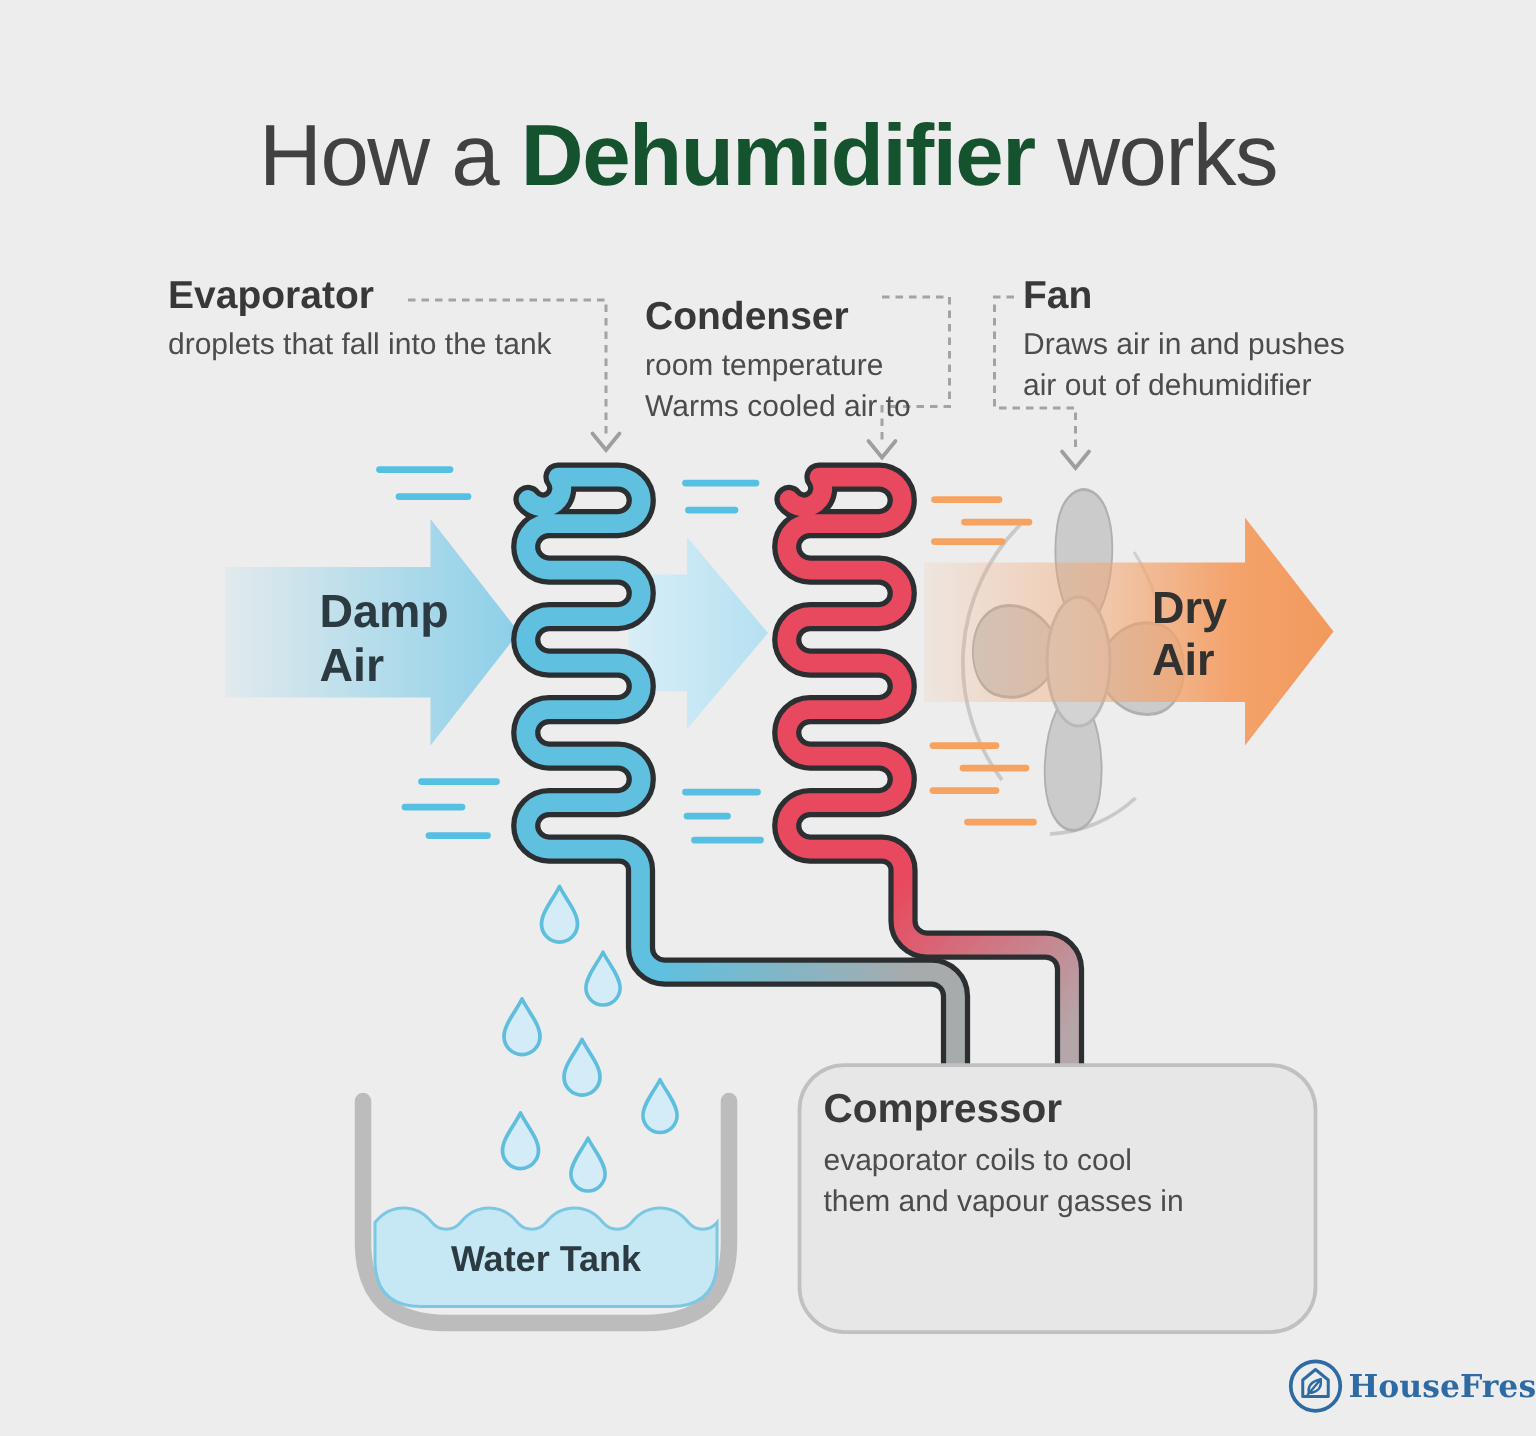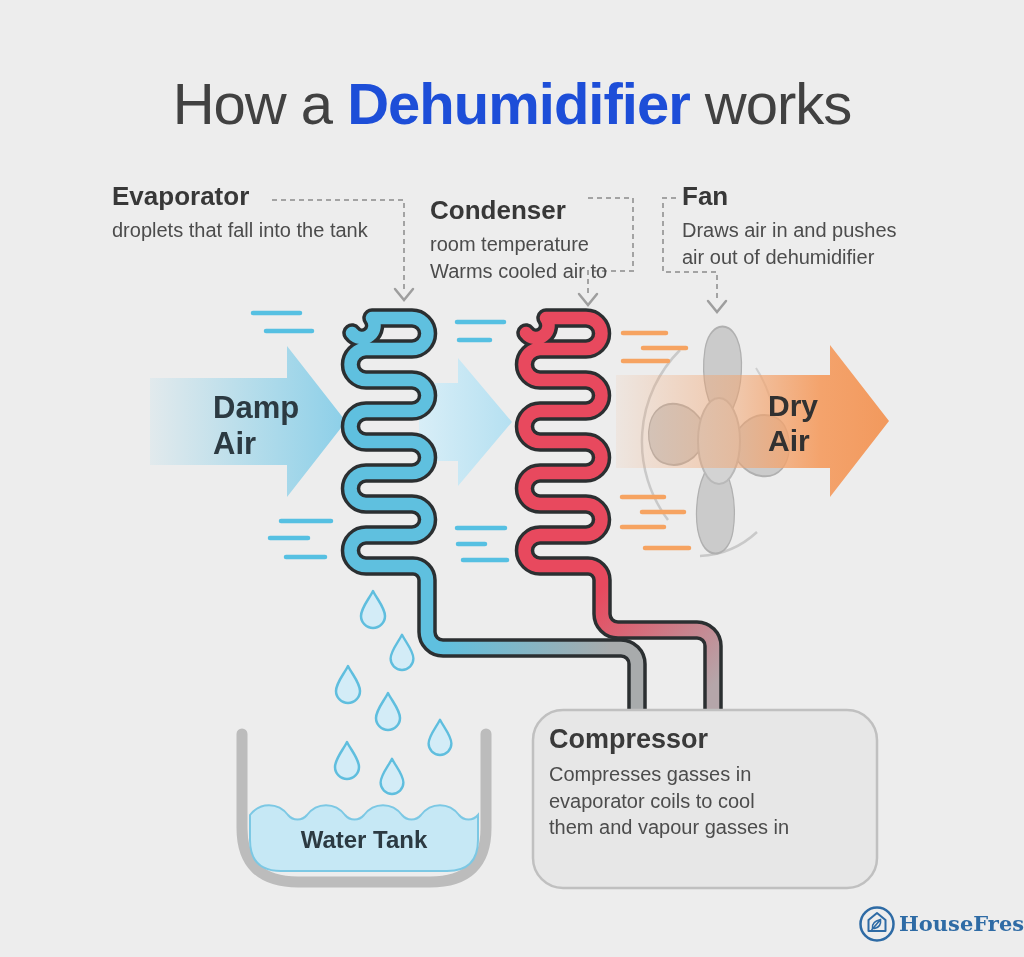--- a/index.html
+++ b/index.html
@@ -1,20 +1,20 @@
 <!DOCTYPE html>
 <html><head>
 <meta charset="utf-8">
 <style>
   html,body{margin:0;padding:0;background:#ededed;}
   .stage{position:relative;width:1024px;height:957px;background:#ededed;overflow:hidden;
          font-family:"Liberation Sans",sans-serif;}
   .title{position:absolute;left:0;top:70px;width:1024px;text-align:center;
          font-size:58px;color:#414141;letter-spacing:-1px;}
-  .title b{font-weight:700;color:#1d4ed8;}
+  .title b{font-weight:700;color:#14532d;}
   .callout{position:absolute;}
   .callout h2{margin:0 0 5px 0;font-size:26px;font-weight:700;color:#383838;}
   .callout .line{font-size:20px;line-height:26.5px;color:#4c4c4c;}
   .flow-label{position:absolute;font-weight:700;color:#2c3a42;}
   .damp{left:213px;top:390px;font-size:31px;line-height:36px;}
   .dry{left:768px;top:388px;font-size:30px;line-height:35px;color:#313131;}
   .tank-label{position:absolute;left:242px;top:826px;width:244px;text-align:center;
               font-size:24px;font-weight:700;color:#2c3a42;}
   .comp-text{position:absolute;left:549px;top:724px;width:320px;}
   .comp-text h2{margin:0 0 6px 0;font-size:27px;font-weight:700;color:#3a3a3a;}
@@ -170,19 +170,18 @@
 
   <div class="flow-label dry">
     <div>Dry</div>
     <div>Air</div>
   </div>
 
   <div class="tank-label">Water Tank</div>
 
   <div class="comp-text">
     <h2>Compressor</h2>
-    <div class="line">Compresses gasses in</div>
     <div class="line">evaporator coils to cool</div>
     <div class="line">them and vapour gasses in</div>
   </div>
 
   <div class="logo-text">HouseFresh</div>
 </div>
 
 </body></html>

